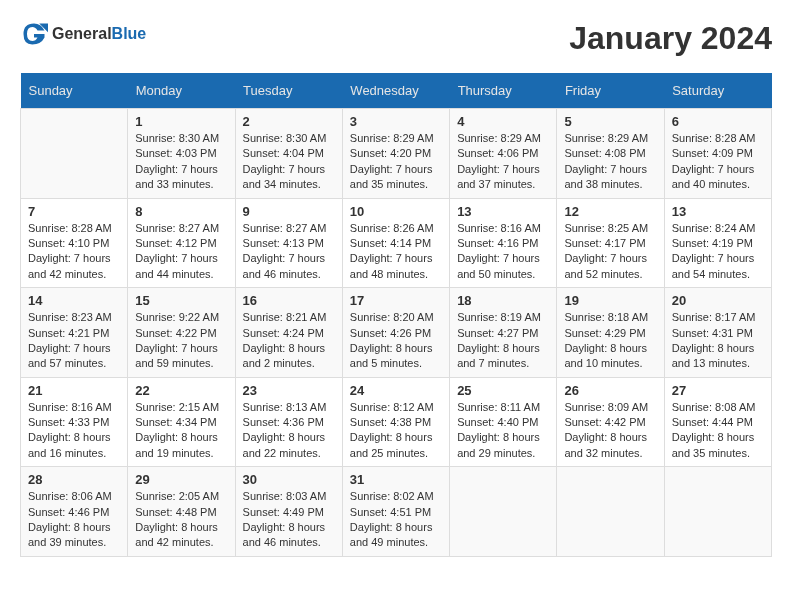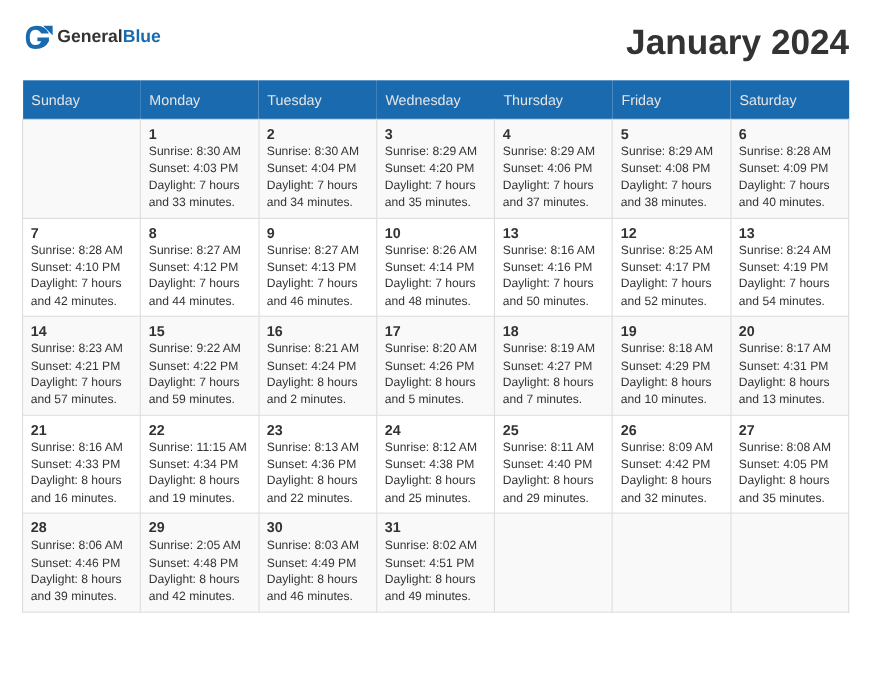--- a/index.html
+++ b/index.html
@@ -261,21 +261,21 @@
       <tr>
         <td>
           <span class="day-num">21</span>
           <div class="day-info">Sunrise: 8:16 AM
 Sunset: 4:33 PM
 Daylight: 8 hours
 and 16 minutes.</div>
         </td>
         <td>
           <span class="day-num">22</span>
-          <div class="day-info">Sunrise: 11:15 AM
+          <div class="day-info">Sunrise: 2:15 AM
 Sunset: 4:34 PM
 Daylight: 8 hours
 and 19 minutes.</div>
         </td>
         <td>
           <span class="day-num">23</span>
           <div class="day-info">Sunrise: 8:13 AM
 Sunset: 4:36 PM
 Daylight: 8 hours
 and 22 minutes.</div>
@@ -297,21 +297,21 @@
         <td>
           <span class="day-num">26</span>
           <div class="day-info">Sunrise: 8:09 AM
 Sunset: 4:42 PM
 Daylight: 8 hours
 and 32 minutes.</div>
         </td>
         <td>
           <span class="day-num">27</span>
           <div class="day-info">Sunrise: 8:08 AM
-Sunset: 4:05 PM
+Sunset: 4:44 PM
 Daylight: 8 hours
 and 35 minutes.</div>
         </td>
       </tr>
       <tr>
         <td>
           <span class="day-num">28</span>
           <div class="day-info">Sunrise: 8:06 AM
 Sunset: 4:46 PM
 Daylight: 8 hours

